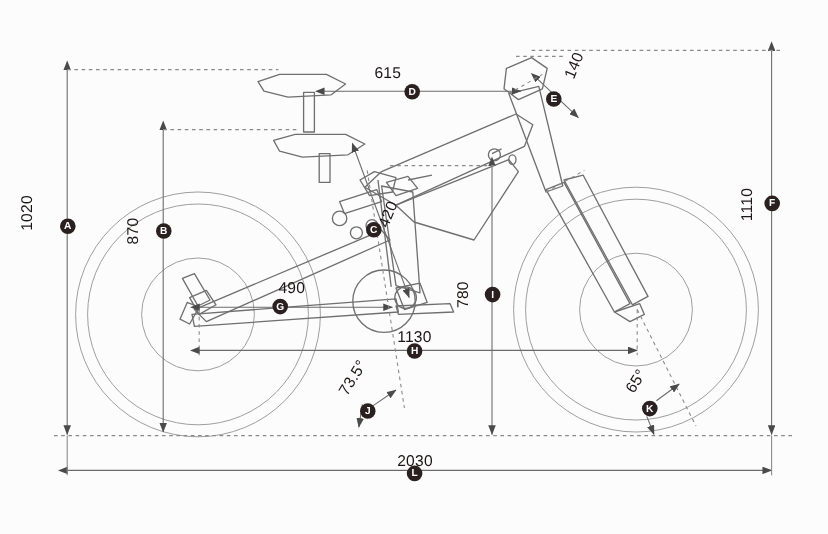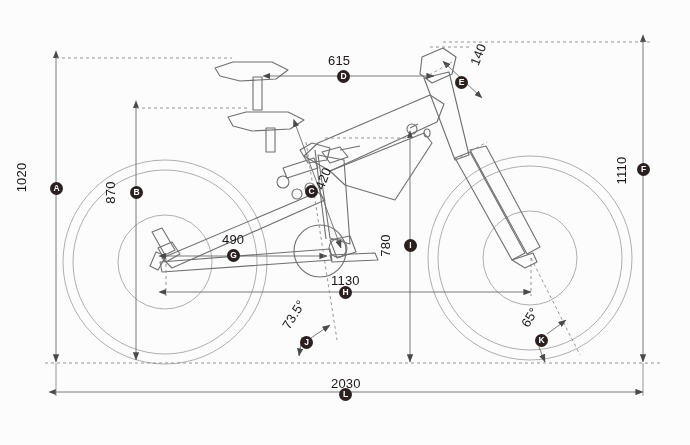--- a/index.html
+++ b/index.html
@@ -151,30 +151,30 @@
 
   <div class="dimlabel vert" style="left:7px; top:170px;">1020</div>
   <div class="marker" style="left:50px; top:182px;">A</div>
 
   <div class="dimlabel vert" style="left:99px; top:185px;">870</div>
   <div class="marker" style="left:130px; top:186px;">B</div>
 
   <div class="dimlabel" style="left:312px; top:186px; transform:rotate(-68deg); transform-origin:0 0;">420</div>
   <div class="marker" style="left:305px; top:185px;">C</div>
 
-  <div class="dimlabel" style="left:328px; top:53px;">615</div>
+  <div class="dimlabel" style="left:312px; top:53px;">615</div>
   <div class="marker" style="left:337px; top:70px;">D</div>
 
   <div class="dimlabel" style="left:467px; top:62px; transform:rotate(-68deg); transform-origin:0 0;">140</div>
   <div class="marker" style="left:455px; top:76px;">E</div>
 
   <div class="dimlabel vert" style="left:608px; top:163px;">1110</div>
   <div class="marker" style="left:637px; top:163px;">F</div>
 
-  <div class="dimlabel" style="left:222px; top:232px;">490</div>
+  <div class="dimlabel" style="left:232px; top:232px;">490</div>
   <div class="marker" style="left:227px; top:249px;">G</div>
 
   <div class="dimlabel" style="left:331px; top:273px;">1130</div>
   <div class="marker" style="left:339px; top:286px;">H</div>
 
   <div class="dimlabel vert" style="left:374px; top:238px;">780</div>
   <div class="marker" style="left:404px; top:239px;">I</div>
 
   <div class="dimlabel" style="left:279px; top:324px; transform:rotate(-58deg); transform-origin:0 0;">73.5°</div>
   <div class="marker" style="left:300px; top:336px;">J</div>

